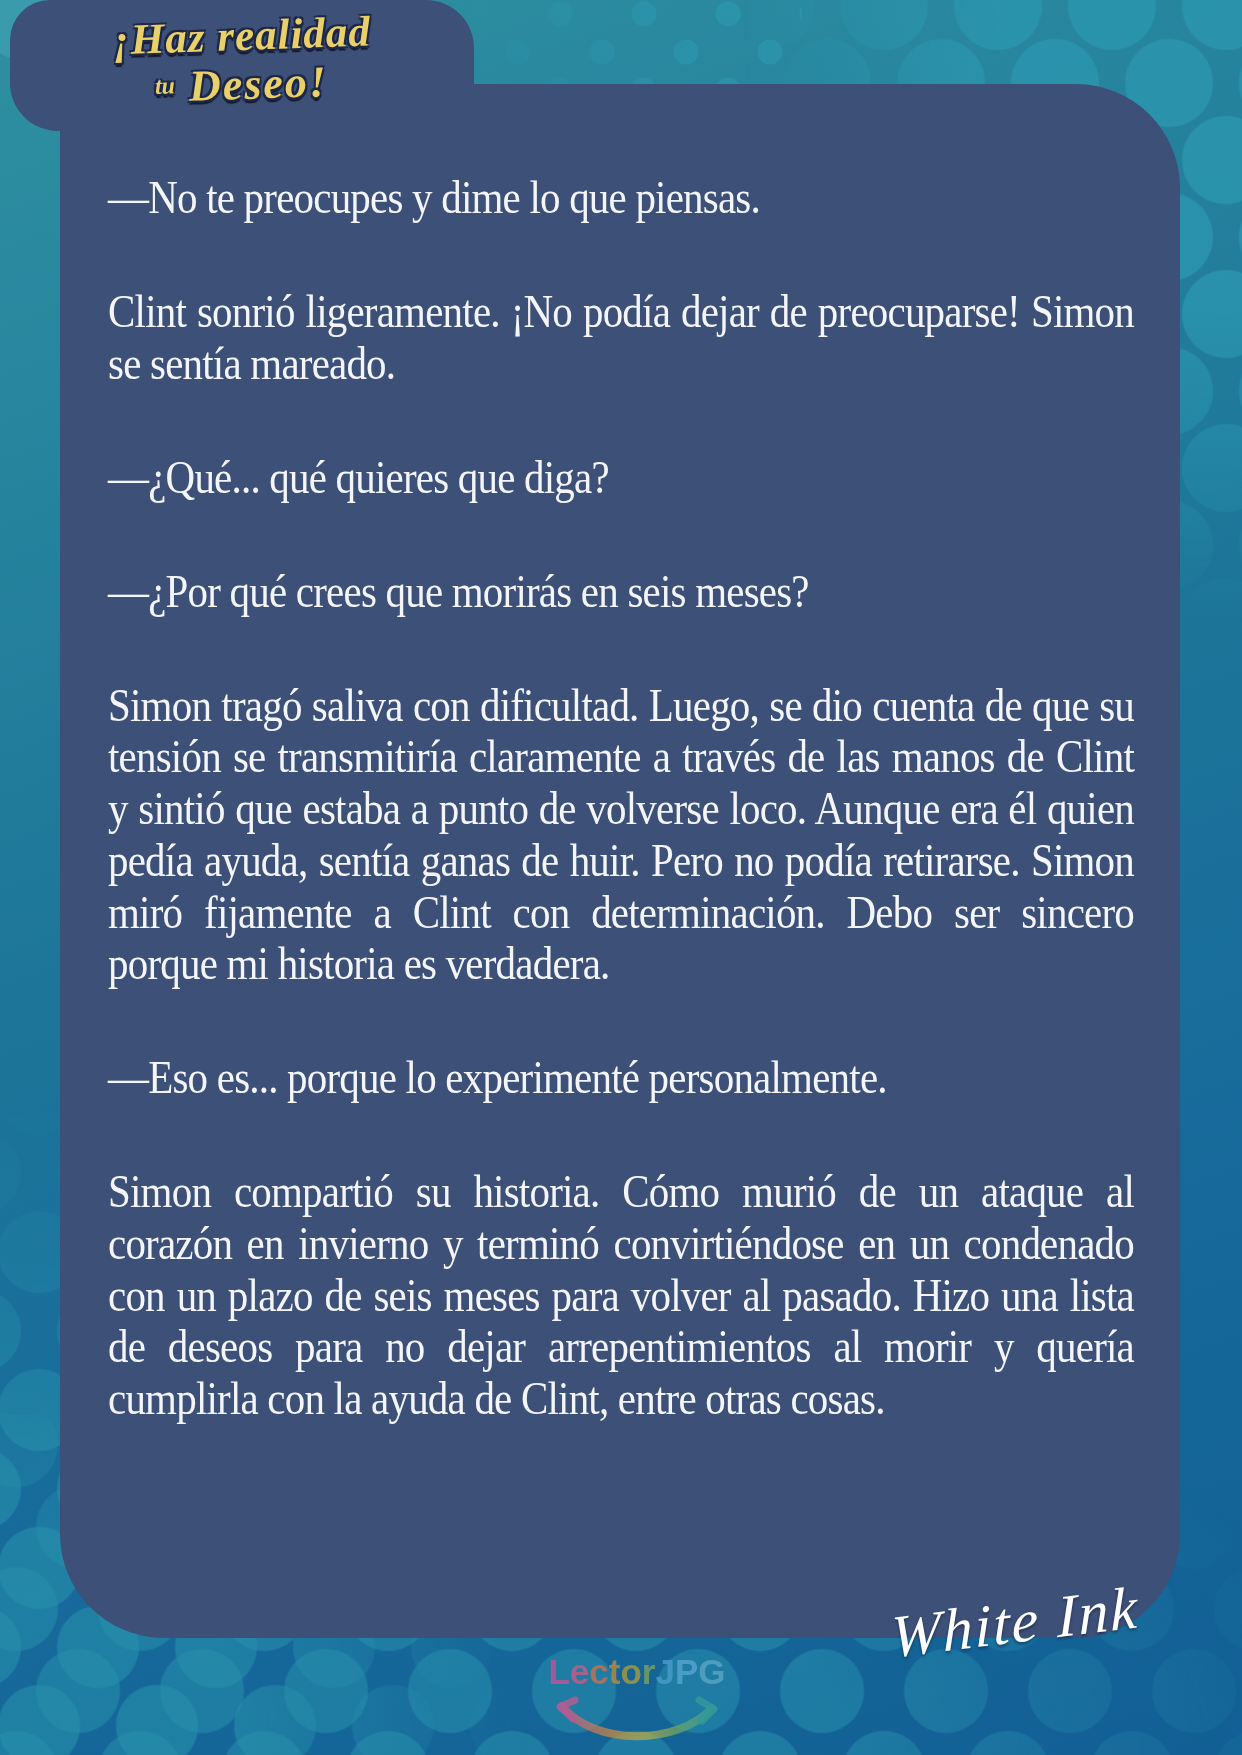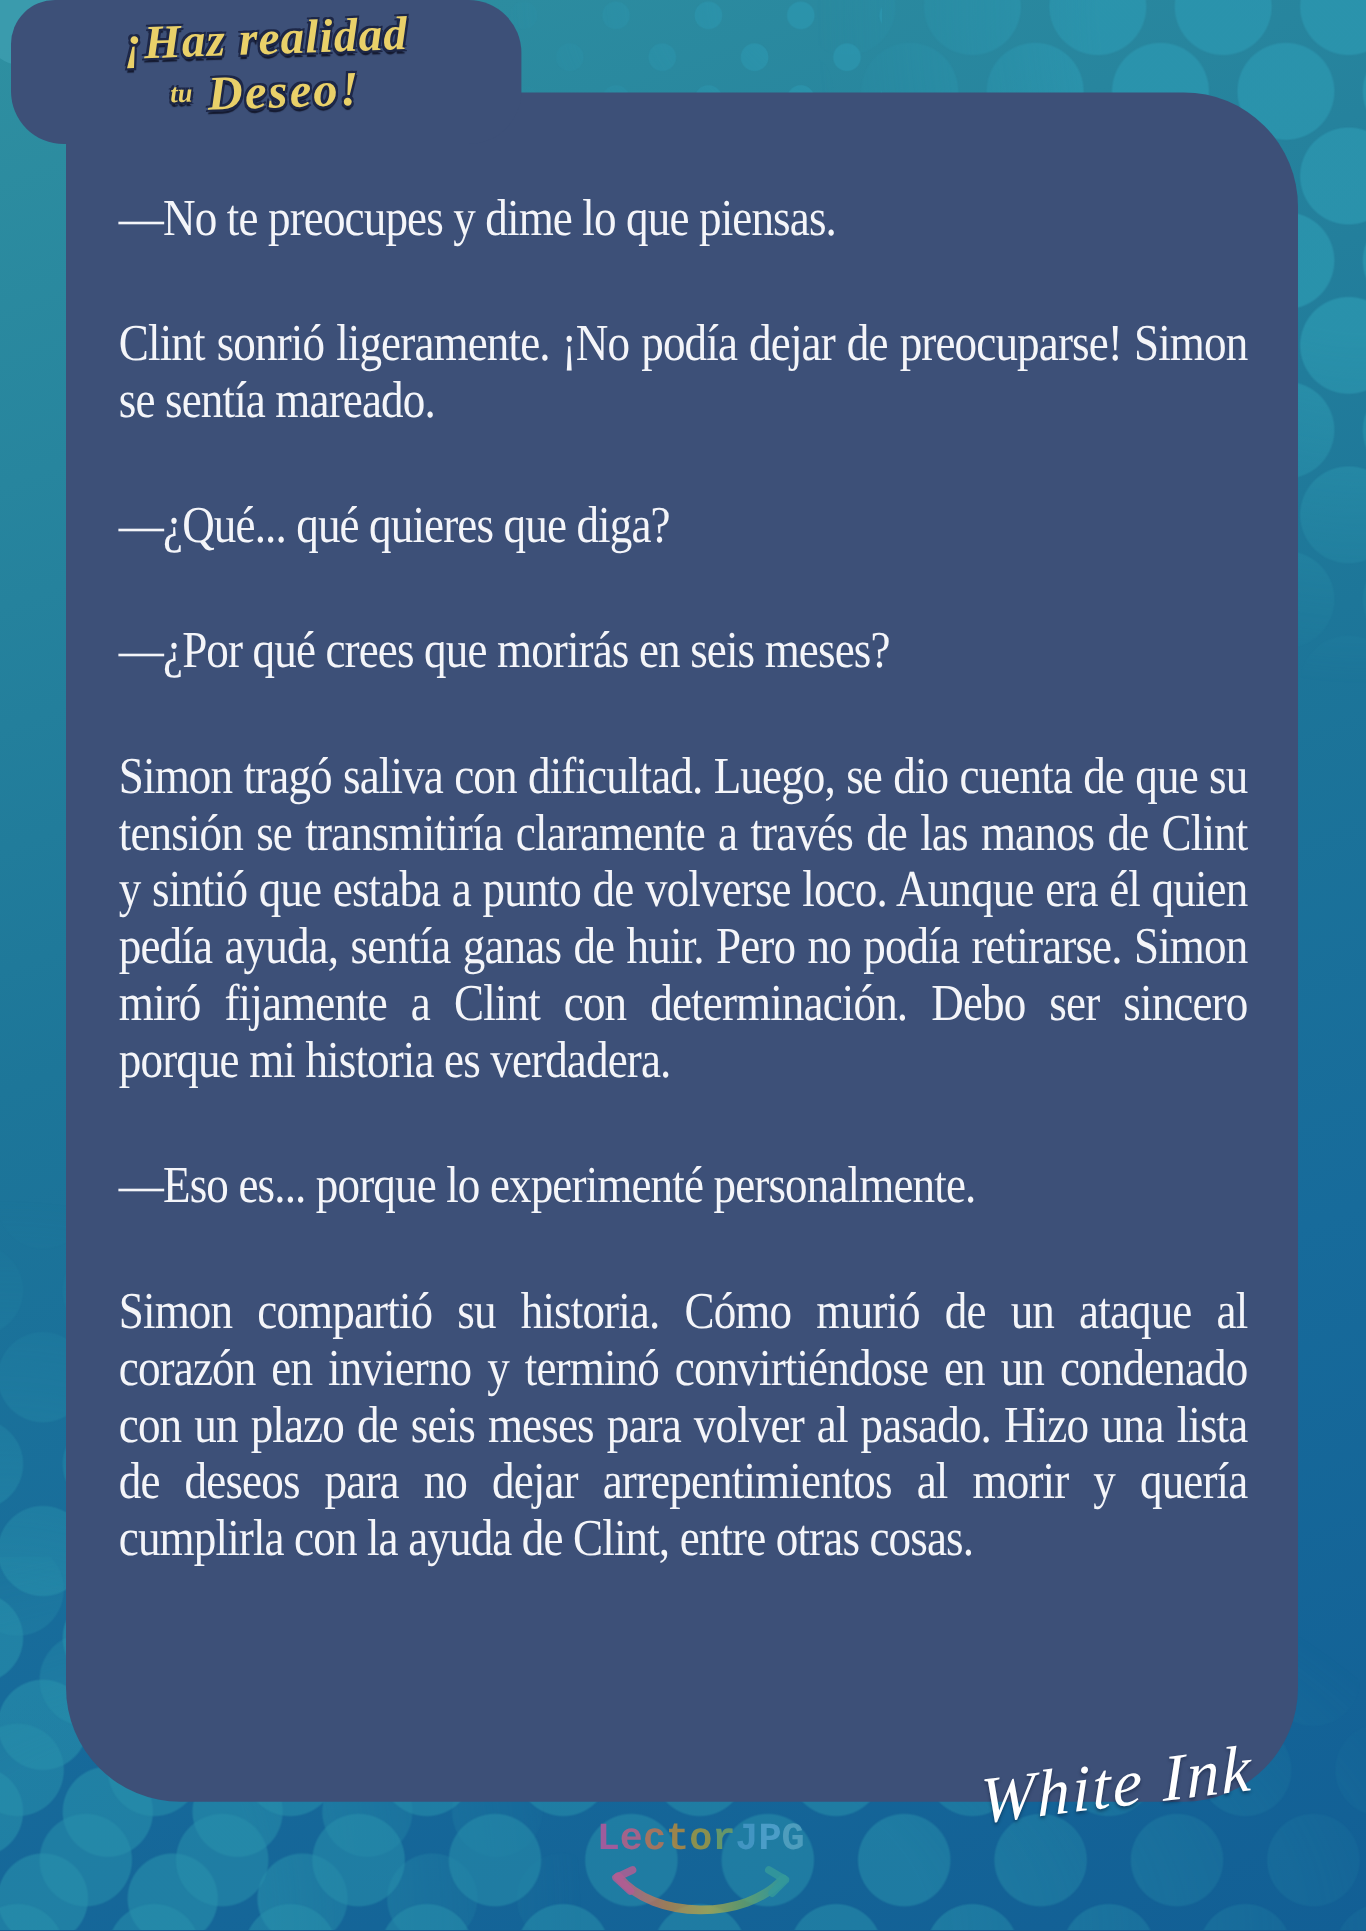--- a/index.html
+++ b/index.html
@@ -78,21 +78,21 @@
 
   .story{
     position:absolute;left:108px;top:172px;width:1026px;
     color:#f4f5f9;font-size:41px;line-height:45px;letter-spacing:-0.8px;
     text-align:justify;transform:scaleY(1.15);transform-origin:left top;
   }
   .story p{margin:0;}
   .story p + p{margin-top:54px;}
 
   .watermark{position:absolute;left:537px;top:1652px;width:200px;opacity:.8;}
-  .wm-text{font-family:Liberation Mono, monospace;font-weight:bold;font-size:35px;
+  .wm-text{font-family:Liberation Sans, sans-serif;font-weight:bold;font-size:35px;
     letter-spacing:0;white-space:nowrap;text-align:center;}
   .wm-smile{display:block;margin:2px auto 0 auto;}
 
   .signature{
     position:absolute;left:890px;top:1588px;width:320px;
     color:#ffffff;font-style:italic;font-size:60px;line-height:60px;letter-spacing:2px;
     transform:rotate(-7deg) skewX(-6deg);transform-origin:center;
     text-shadow:0 2px 3px rgba(5,15,40,.45);white-space:nowrap;
   }
 </style>

